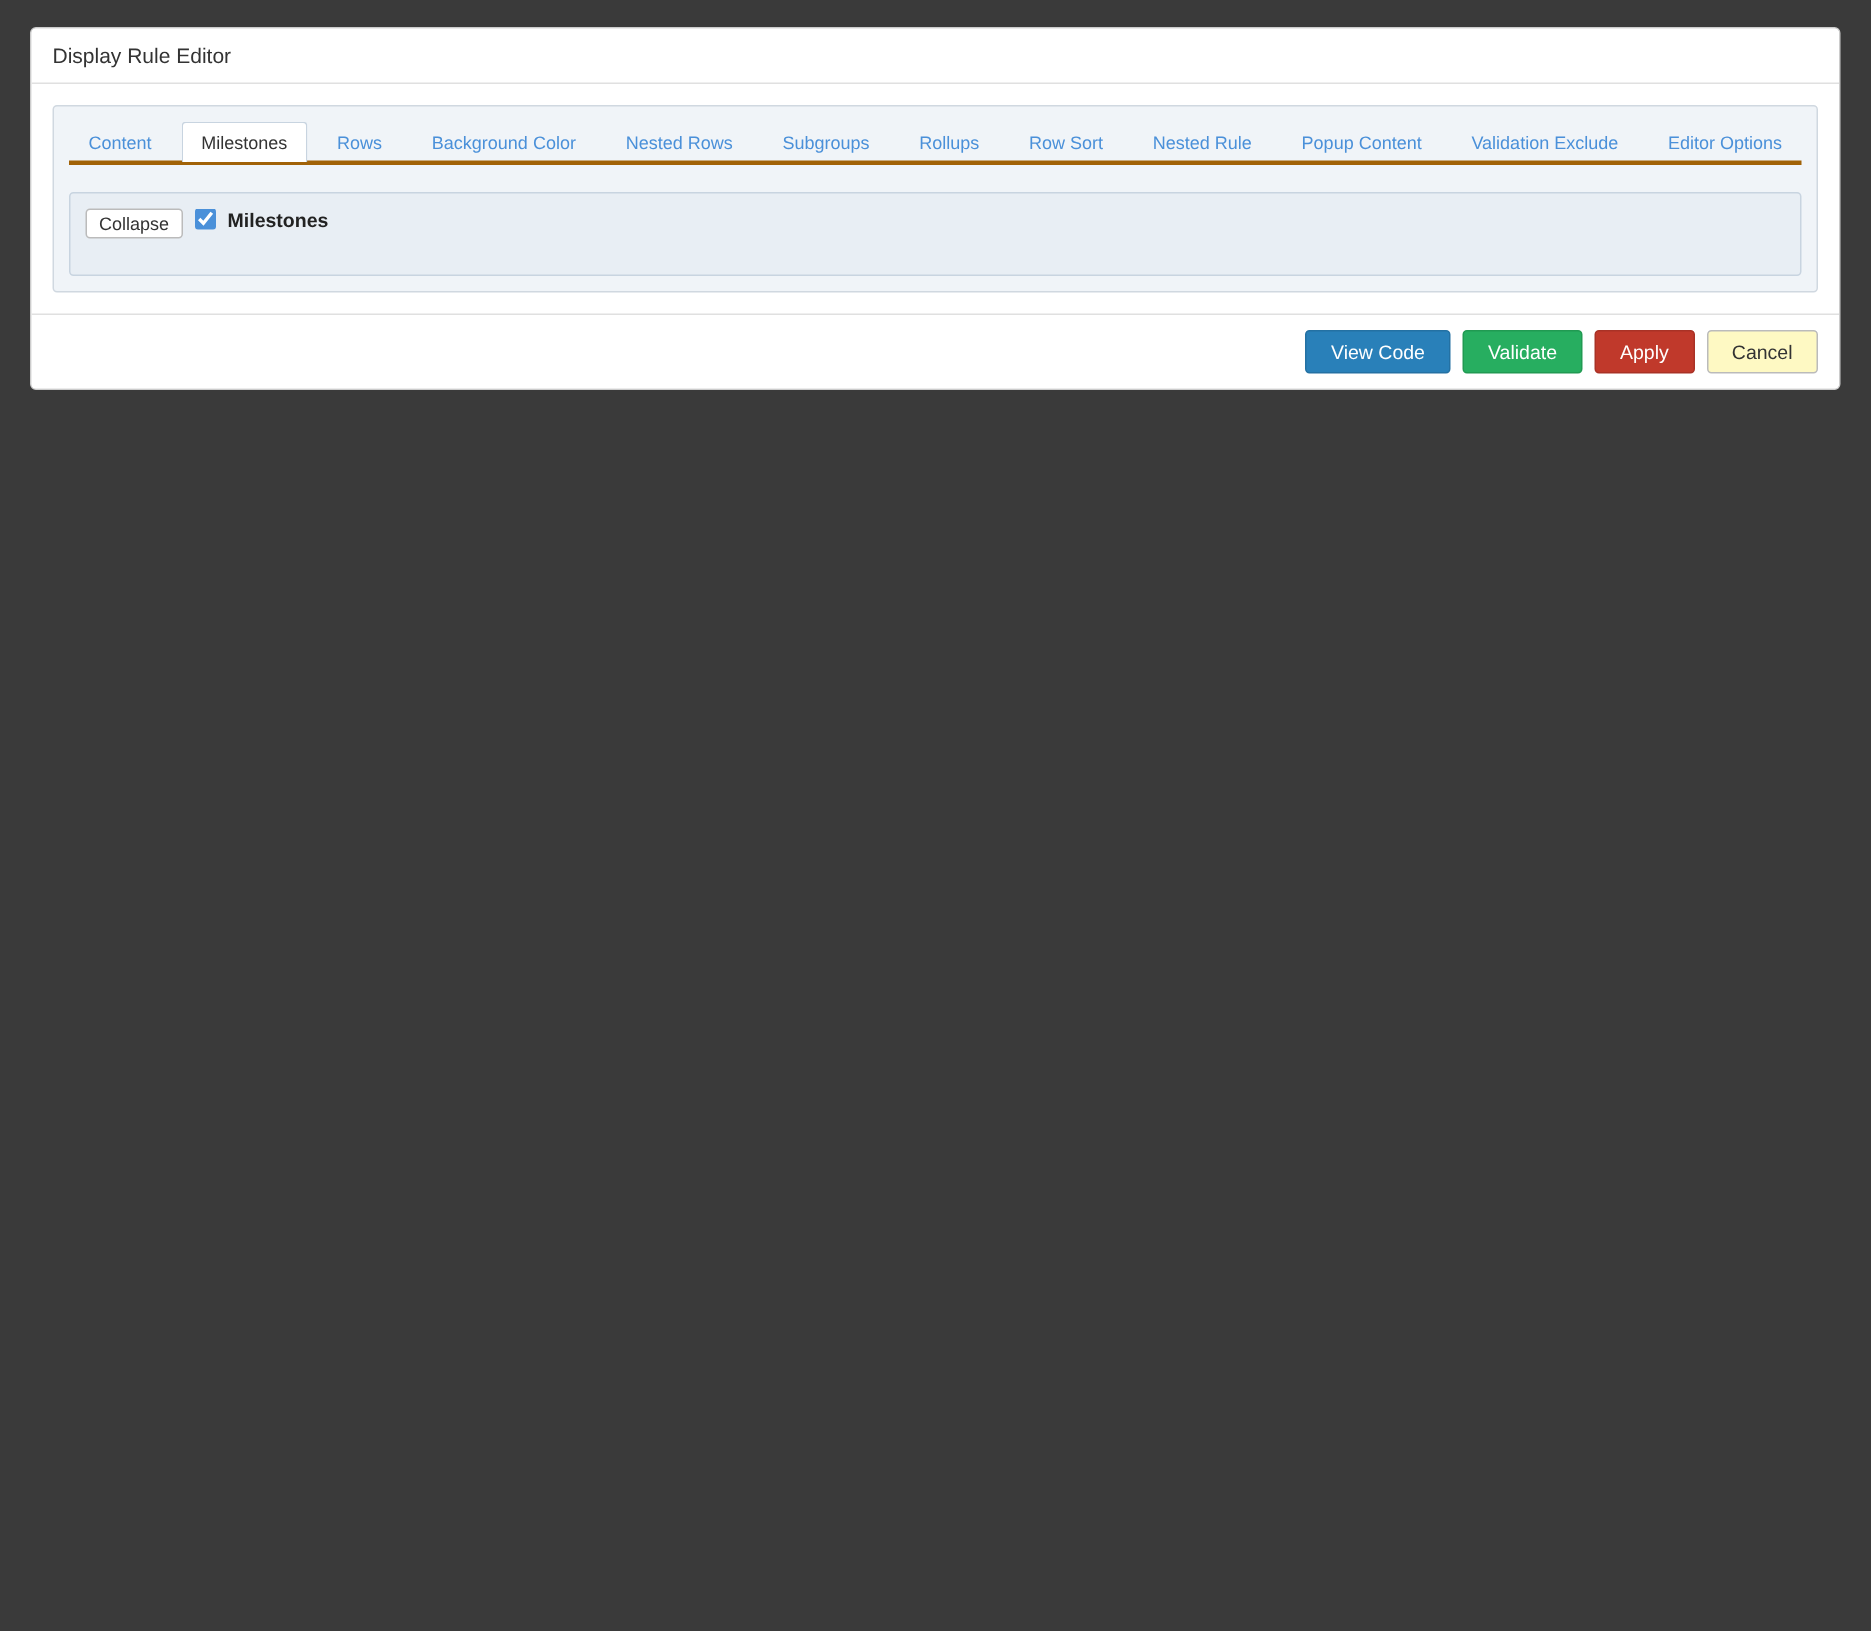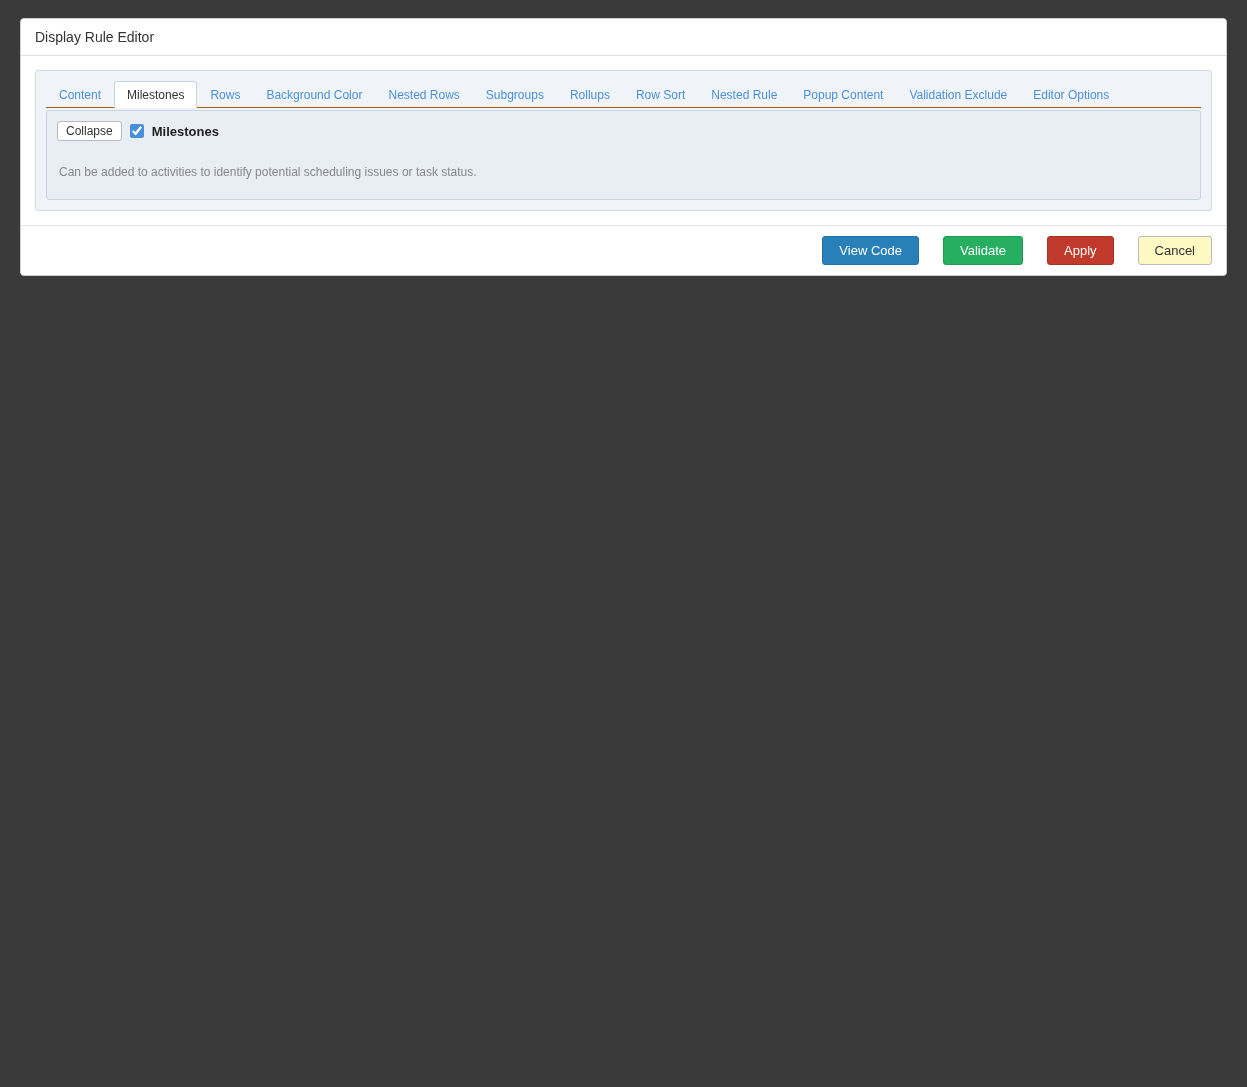--- a/index.html
+++ b/index.html
@@ -39,23 +39,24 @@
     .tabs-panel {
       background: #f0f4f8;
       border: 1px solid #d0d8e0;
       border-radius: 3px;
       padding: 10px;
     }
     .tabs-nav {
       display: flex;
       flex-wrap: wrap;
       gap: 0;
-      margin-bottom: 2px;
-      border-bottom: 1px solid #a16207;
+      margin-bottom: 18px;
+      border-bottom: 3px solid #a16207;
       padding-bottom: 0;
+      justify-content: space-between;
     }
     .tab-item {
       padding: 6px 12px;
       font-size: 12px;
       color: #4a90d9;
       cursor: pointer;
       border: 1px solid transparent;
       border-bottom: none;
       background: transparent;
       margin-bottom: -1px;
@@ -69,23 +70,22 @@
       font-weight: normal;
     }
     .section-box {
       background: #e8eef4;
       border: 1px solid #c8d4e0;
       border-radius: 3px;
       padding: 10px;
     }
     .section-header {
       display: flex;
-      align-items: center;
       gap: 8px;
-      margin-bottom: 24px;
+      margin-bottom: 14px;
     }
     .collapse-btn {
       padding: 2px 8px;
       font-size: 12px;
       border: 1px solid #bbb;
       background: #fff;
       border-radius: 3px;
       cursor: pointer;
       color: #333;
     }
@@ -120,21 +120,21 @@
       background: #f8f8f8;
       border-radius: 3px;
       cursor: pointer;
       color: #333;
     }
     .dialog-footer {
       border-top: 1px solid #e0e0e0;
       padding: 10px 14px;
       display: flex;
       justify-content: flex-end;
-      gap: 24px;
+      gap: 8px;
       background: #fff;
     }
     .btn {
       padding: 6px 16px;
       font-size: 13px;
       border-radius: 3px;
       cursor: pointer;
       border: 1px solid transparent;
     }
     .btn-blue {
@@ -182,21 +182,20 @@
             <div class="tab-item">Popup Content</div>
             <div class="tab-item">Validation Exclude</div>
             <div class="tab-item">Editor Options</div>
           </div>
         <div class="section-box">
           <div class="section-header">
             <button class="collapse-btn">Collapse</button>
             <input type="checkbox" class="section-checkbox" checked="" style="">
             <span class="section-title">Milestones</span>
           </div>
-          <div class="section-description">Can be added to activities to identify potential scheduling issues or task status.</div>
         </div>
       </div>
     </div>
     <div class="dialog-footer">
       <button class="btn btn-blue">View Code</button>
       <button class="btn btn-green">Validate</button>
       <button class="btn btn-red">Apply</button>
       <button class="btn btn-default">Cancel</button>
     </div>
   </div>

